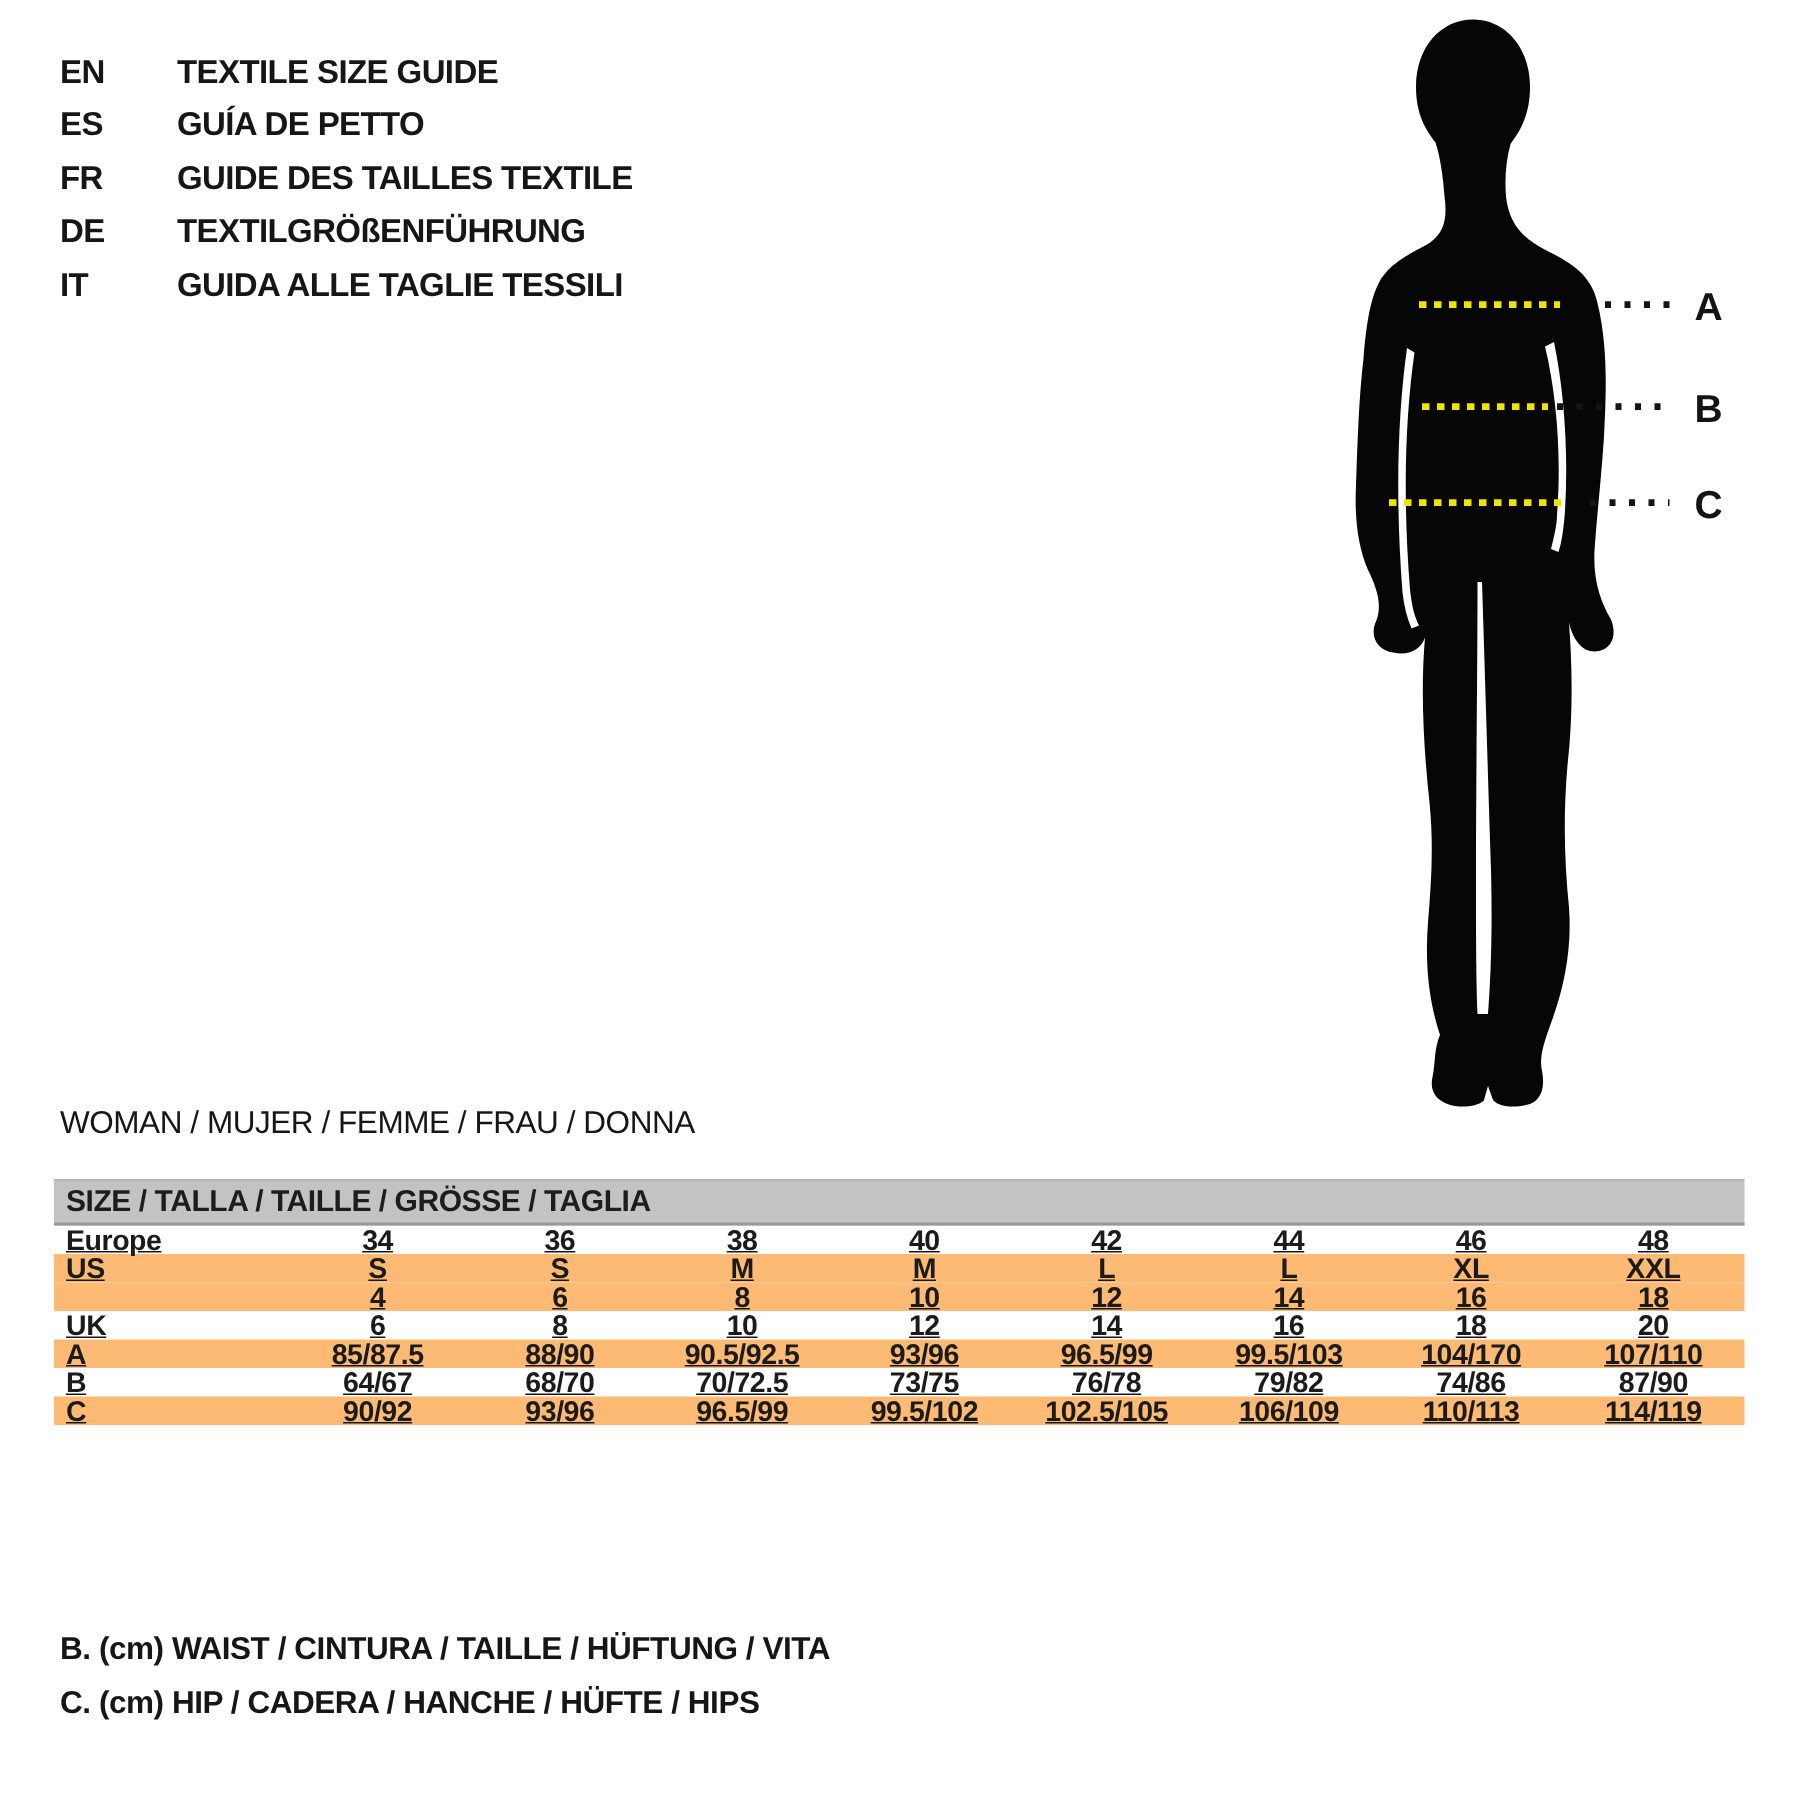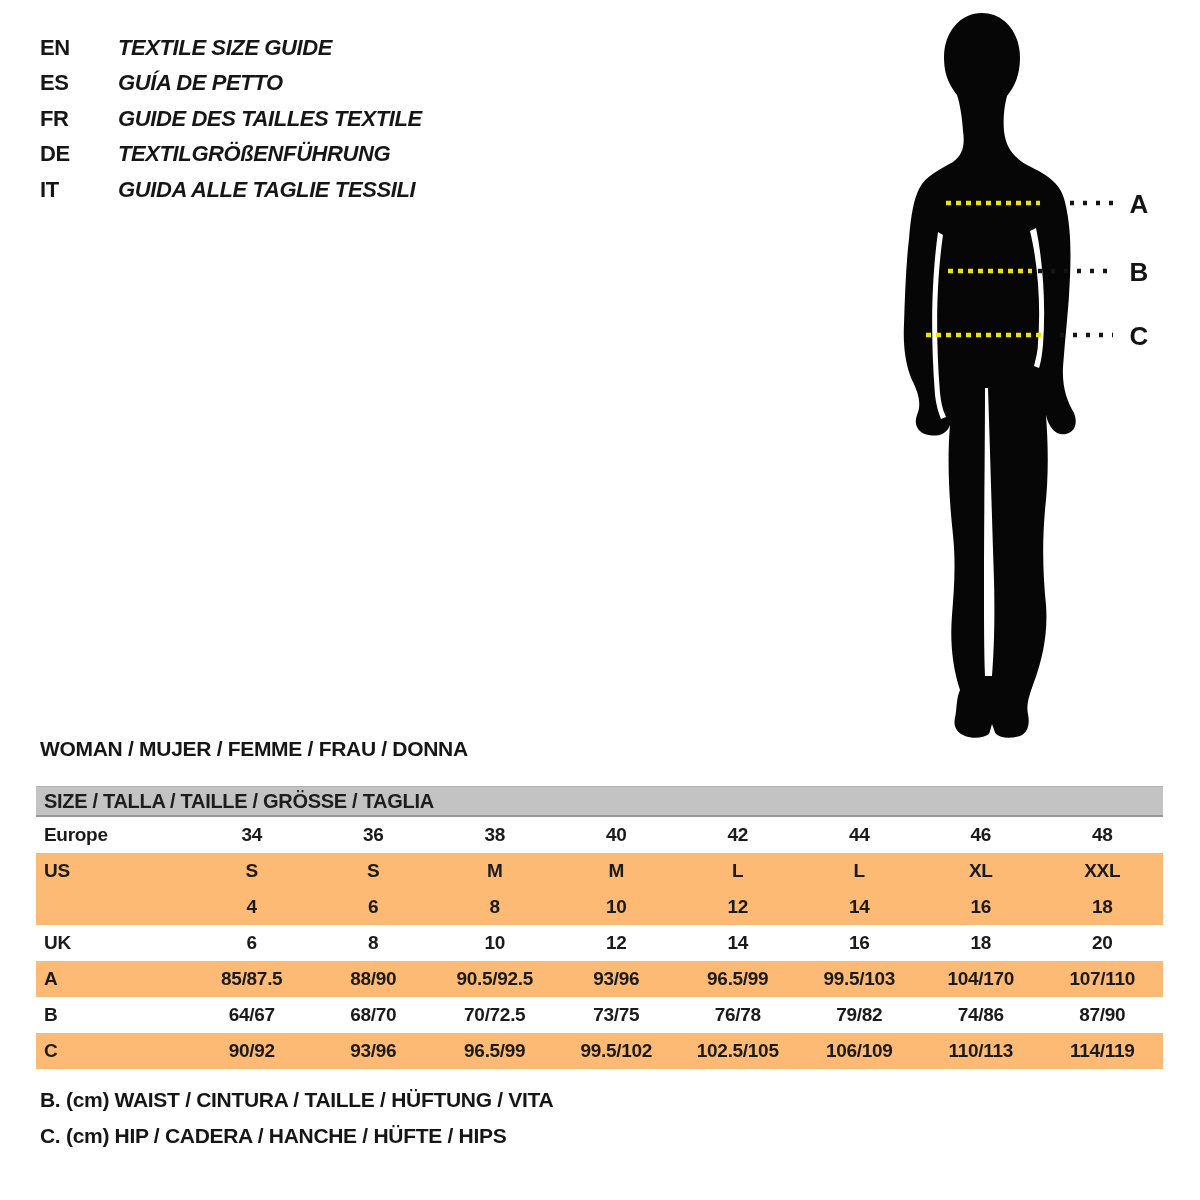--- a/index.html
+++ b/index.html
@@ -4,34 +4,34 @@
 <style>
   html,body{margin:0;padding:0;background:#fff;}
   .page{
     position:relative;width:1200px;height:1200px;background:#ffffff;
     font-family:"Liberation Sans","DejaVu Sans",sans-serif;color:#161616;overflow:hidden;
   }
   
   .lang-list{position:absolute;left:40px;top:30px;}
   .lang-row{display:flex;height:35.5px;align-items:center;}
   .lang-code{width:78px;font-size:22px;font-weight:700;letter-spacing:-0.4px;}
-  .lang-title{font-size:22px;font-weight:700;letter-spacing:-0.4px;white-space:nowrap;font-style:italic;}
+  .lang-title{font-size:22px;font-weight:700;letter-spacing:-0.4px;white-space:nowrap;}
   
   .figure-svg{position:absolute;left:880px;top:0;width:320px;height:760px;}
   .marker-label{font-family:"Liberation Sans","DejaVu Sans",sans-serif;font-size:26px;font-weight:700;fill:#141414;}
   
-  .section-title{position:absolute;left:40px;top:737px;font-size:21px;font-weight:700;letter-spacing:-0.3px;white-space:nowrap;}
+  .section-title{position:absolute;left:40px;top:737px;font-size:21px;font-weight:400;letter-spacing:-0.3px;white-space:nowrap;}
   
   .size-table{position:absolute;left:36px;top:786px;width:1127px;}
   .thead{
     box-sizing:border-box;height:31px;line-height:29px;background:#c3c3c3;
     border-top:1px solid #b2b2b2;border-bottom:2px solid #989898;
     padding-left:8px;font-size:20px;font-weight:700;letter-spacing:-0.3px;color:#1d1d1d;
   }
-  .trow{display:grid;grid-template-columns:155px repeat(8,1fr);height:36px;align-items:center;}
+  .trow{display:grid;grid-template-columns:155px repeat(8,1fr);height:19px;align-items:center;text-decoration:underline;}
   .trow.gray{background:#fdba74;}
   .tcell{font-size:19px;font-weight:700;letter-spacing:-0.3px;text-align:center;color:#1b1b1b;white-space:nowrap;}
   .tlabel{text-align:left;padding-left:8px;}
   
   .legend{position:absolute;left:40px;top:1082px;}
   .legend-line{height:36px;line-height:36px;font-size:21px;font-weight:700;letter-spacing:-0.3px;white-space:nowrap;}
 </style>
 </head>
 <body>
 

